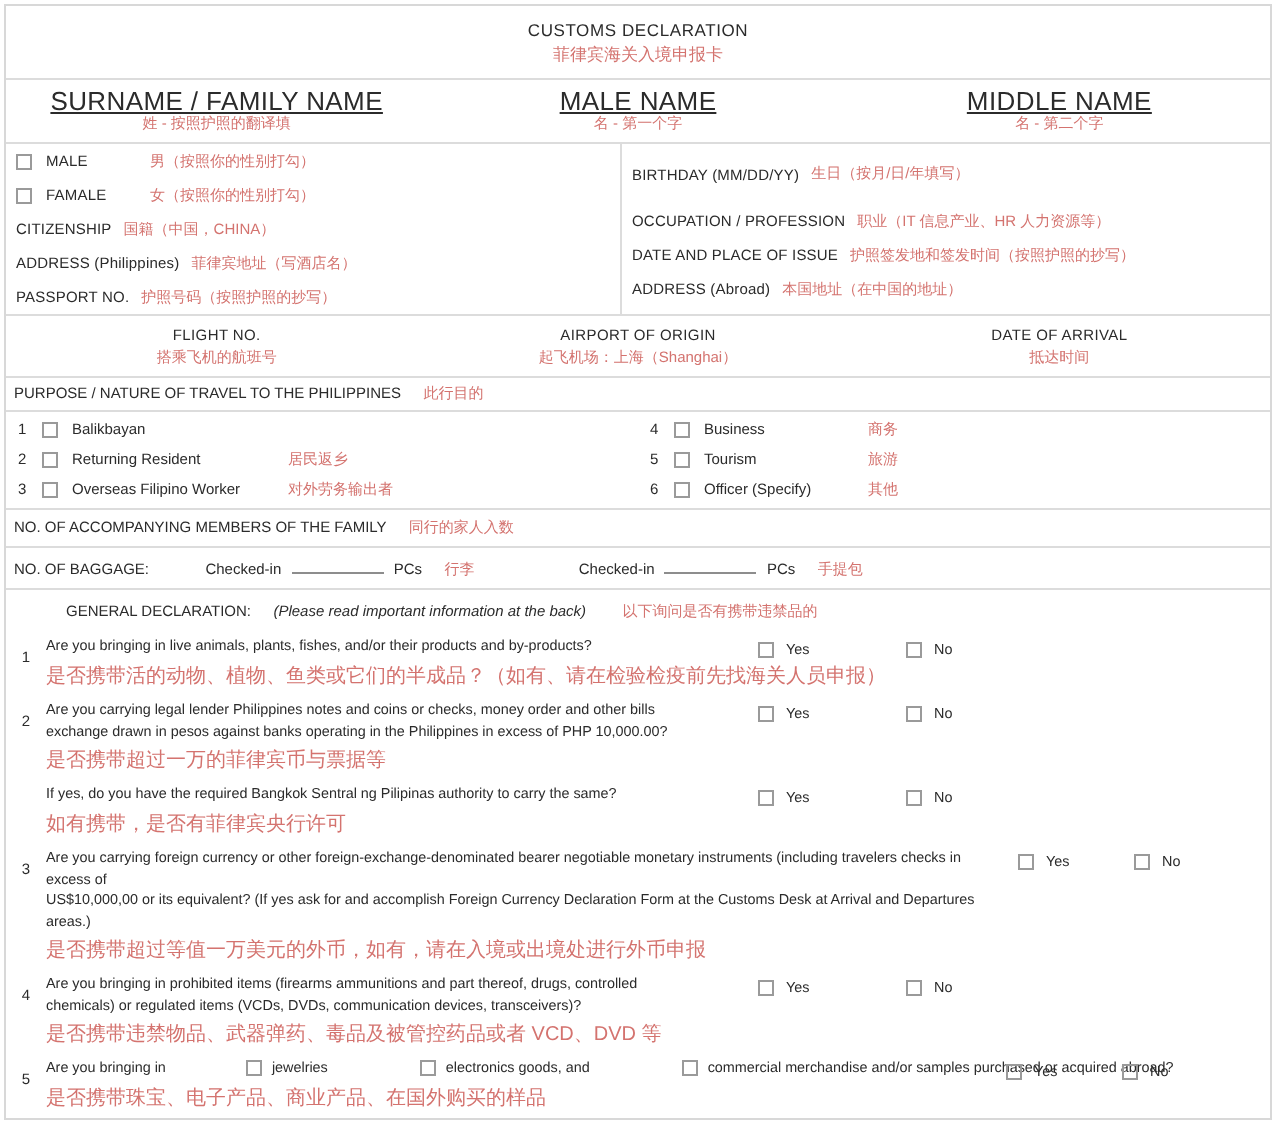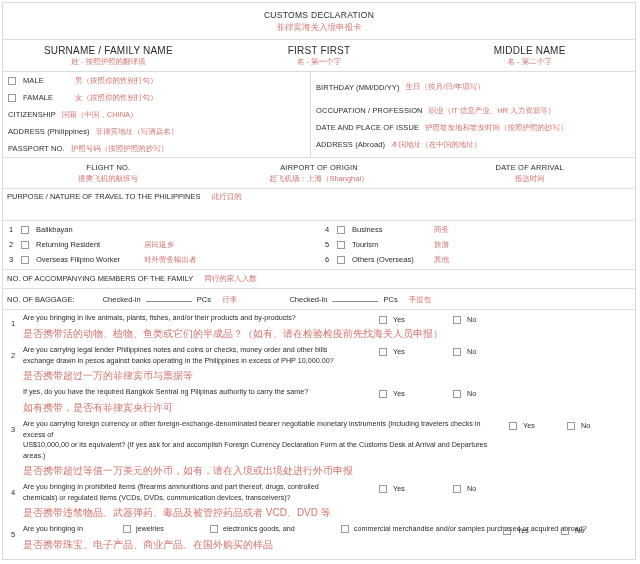--- a/index.html
+++ b/index.html
@@ -45,21 +45,21 @@
 
   
   .names {
     display: flex;
     padding: 5px 0 4px 0;
   }
   .names > div {
     flex: 1;
     text-align: center;
   }
-  .names .lbl { font-size: 10px; line-height: 11px; letter-spacing: .2px; }
+  .names .lbl { font-size: 13px; line-height: 11px; letter-spacing: .2px; text-decoration: underline; }
   .names .sub { font-size: 7.5px; line-height: 11px; text-align: center; }
 
   
   .ident {
     display: flex;
   }
   .ident .col-l { width: 307px; box-sizing: border-box; }
   .ident .col-r { flex: 1; box-sizing: border-box; border-left: 1px solid #dcdcdc; }
   .irow {
     display: flex;
@@ -86,21 +86,21 @@
     display: flex;
     padding: 4px 0 4px 0;
   }
   .flight > div { flex: 1; text-align: center; }
   .flight .lbl { font-size: 7.5px; line-height: 11px; letter-spacing: .2px;}
   .flight .sub { font-size: 7.5px; line-height: 11px; }
 
   
   .purpose-head {
     font-size: 7.5px;
-    padding: 3px 0 18px 4px;
+    padding: 3px 0 3px 4px;
     white-space: nowrap;
   }
   .purpose-grid {
     display: flex;
     padding: 1px 0 2px 0;
   }
   .pcol { width: 50%; }
   .prow {
     display: flex;
     align-items: center;
@@ -202,21 +202,21 @@
     <div class="title-en en">CUSTOMS DECLARATION</div>
     <div class="title-zh zh">菲律宾海关入境申报卡</div>
   </div>
 
   <div class="names rule">
     <div>
       <div class="lbl en">SURNAME / FAMILY NAME</div>
       <div class="sub zh">姓 - 按照护照的翻译填</div>
     </div>
     <div>
-      <div class="lbl en">FIRST FIRST</div>
+      <div class="lbl en">MALE NAME</div>
       <div class="sub zh">名 - 第一个字</div>
     </div>
     <div>
       <div class="lbl en">MIDDLE NAME</div>
       <div class="sub zh">名 - 第二个字</div>
     </div>
   </div>
 
   <div class="ident rule">
     <div class="col-l">
@@ -321,21 +321,21 @@
       </div>
       <div class="prow">
         <span class="num en">5</span>
         <span class="cb"></span>
         <span class="txt en">Tourism</span>
         <span class="zh">旅游</span>
       </div>
       <div class="prow">
         <span class="num en">6</span>
         <span class="cb"></span>
-        <span class="txt en">Others (Overseas)</span>
+        <span class="txt en">Officer (Specify)</span>
         <span class="zh">其他</span>
       </div>
     </div>
   </div>
 
   <div class="simple-row rule">
     <span class="en">NO. OF ACCOMPANYING MEMBERS OF THE FAMILY</span>
     <span class="sp"></span>
     <span class="zh">同行的家人入数</span>
   </div>
@@ -349,20 +349,27 @@
     <span class="sp"></span>
     <span class="zh">行李</span>
     <span class="gap"></span><span class="gap"></span><span class="gap"></span><span class="gap"></span>
     <span class="en">Checked-in</span>
     <span class="blank"></span>
     <span class="en">PCs</span>
     <span class="sp"></span>
     <span class="zh">手提包</span>
   </div>
 
+  <div class="gd-head">
+    <span class="en">GENERAL DECLARATION:</span>
+    <span class="sp"></span>
+    <i class="en">(Please read important information at the back)</i>
+    <span class="sp"></span><span class="sp"></span>
+    <span class="zh">以下询问是否有携带违禁品的</span>
+  </div>
 
   <div class="q std">
     <div class="qnum en">1</div>
     <div class="qbody">
       <div class="qline">
         <div class="qtext en">
           <span>Are you bringing in live animals, plants, fishes, and/or their products and by-products?</span>
         </div>
         <div class="yesno">
           <div class="opt yes">

